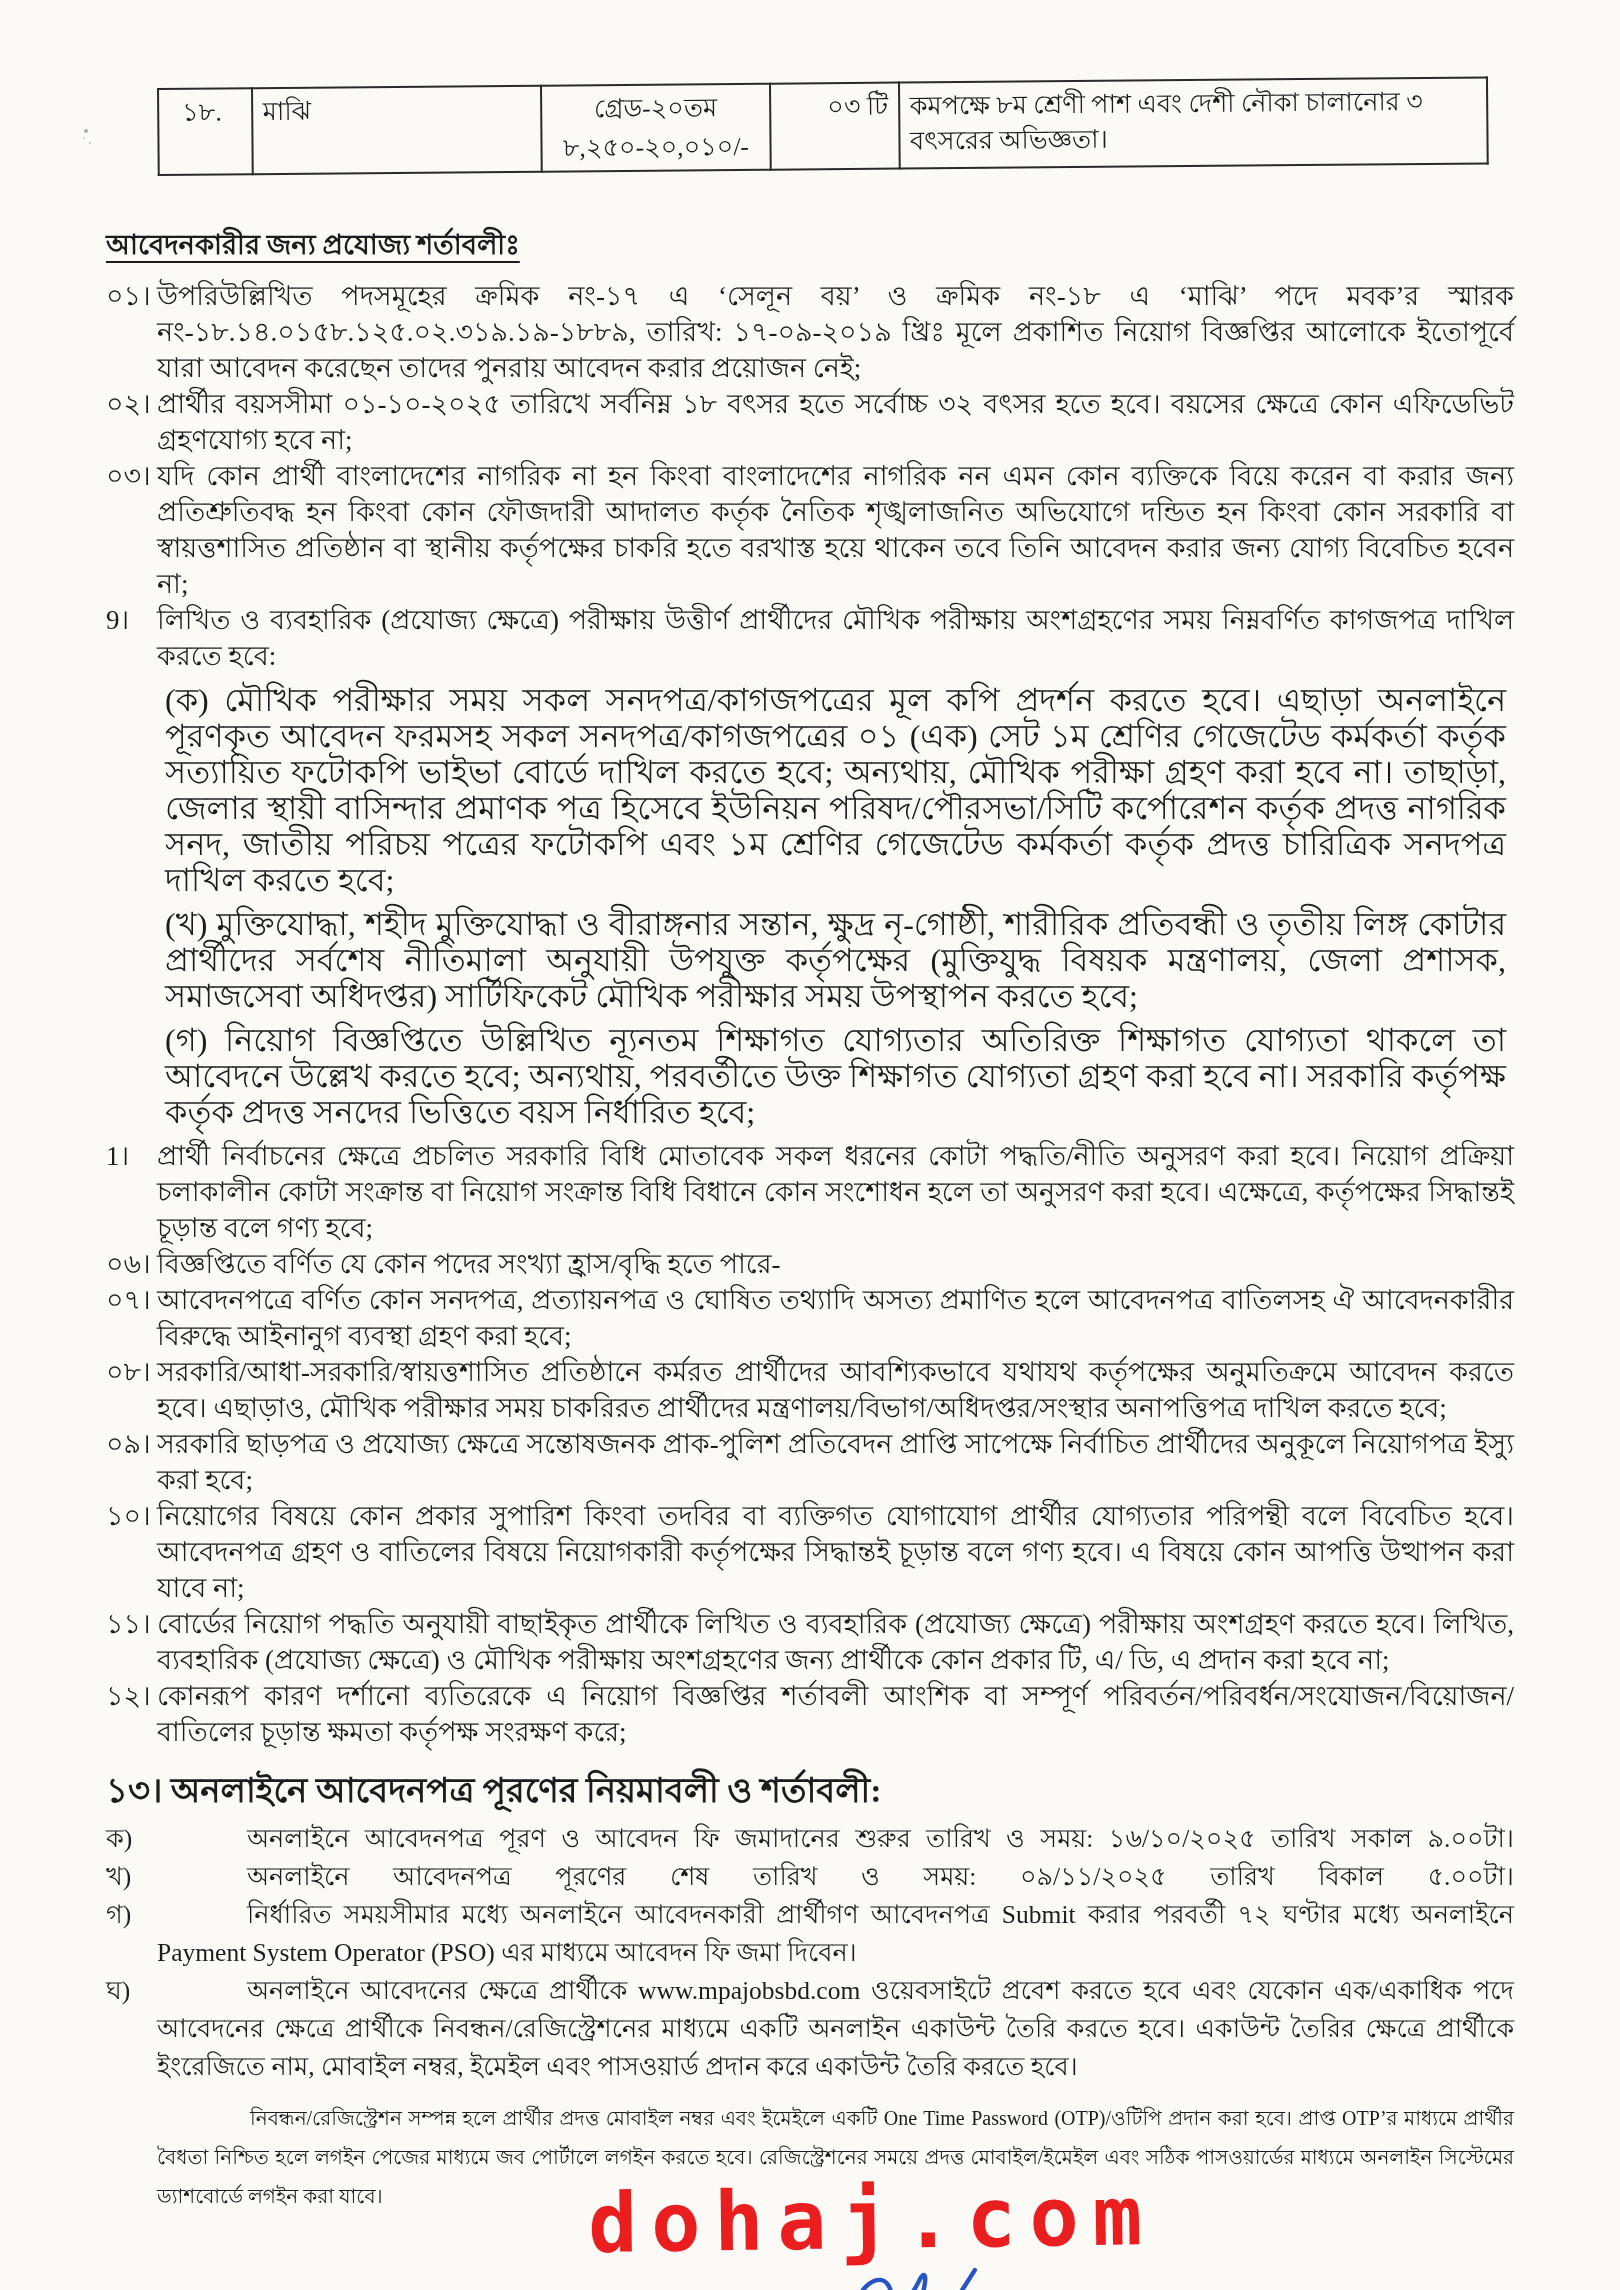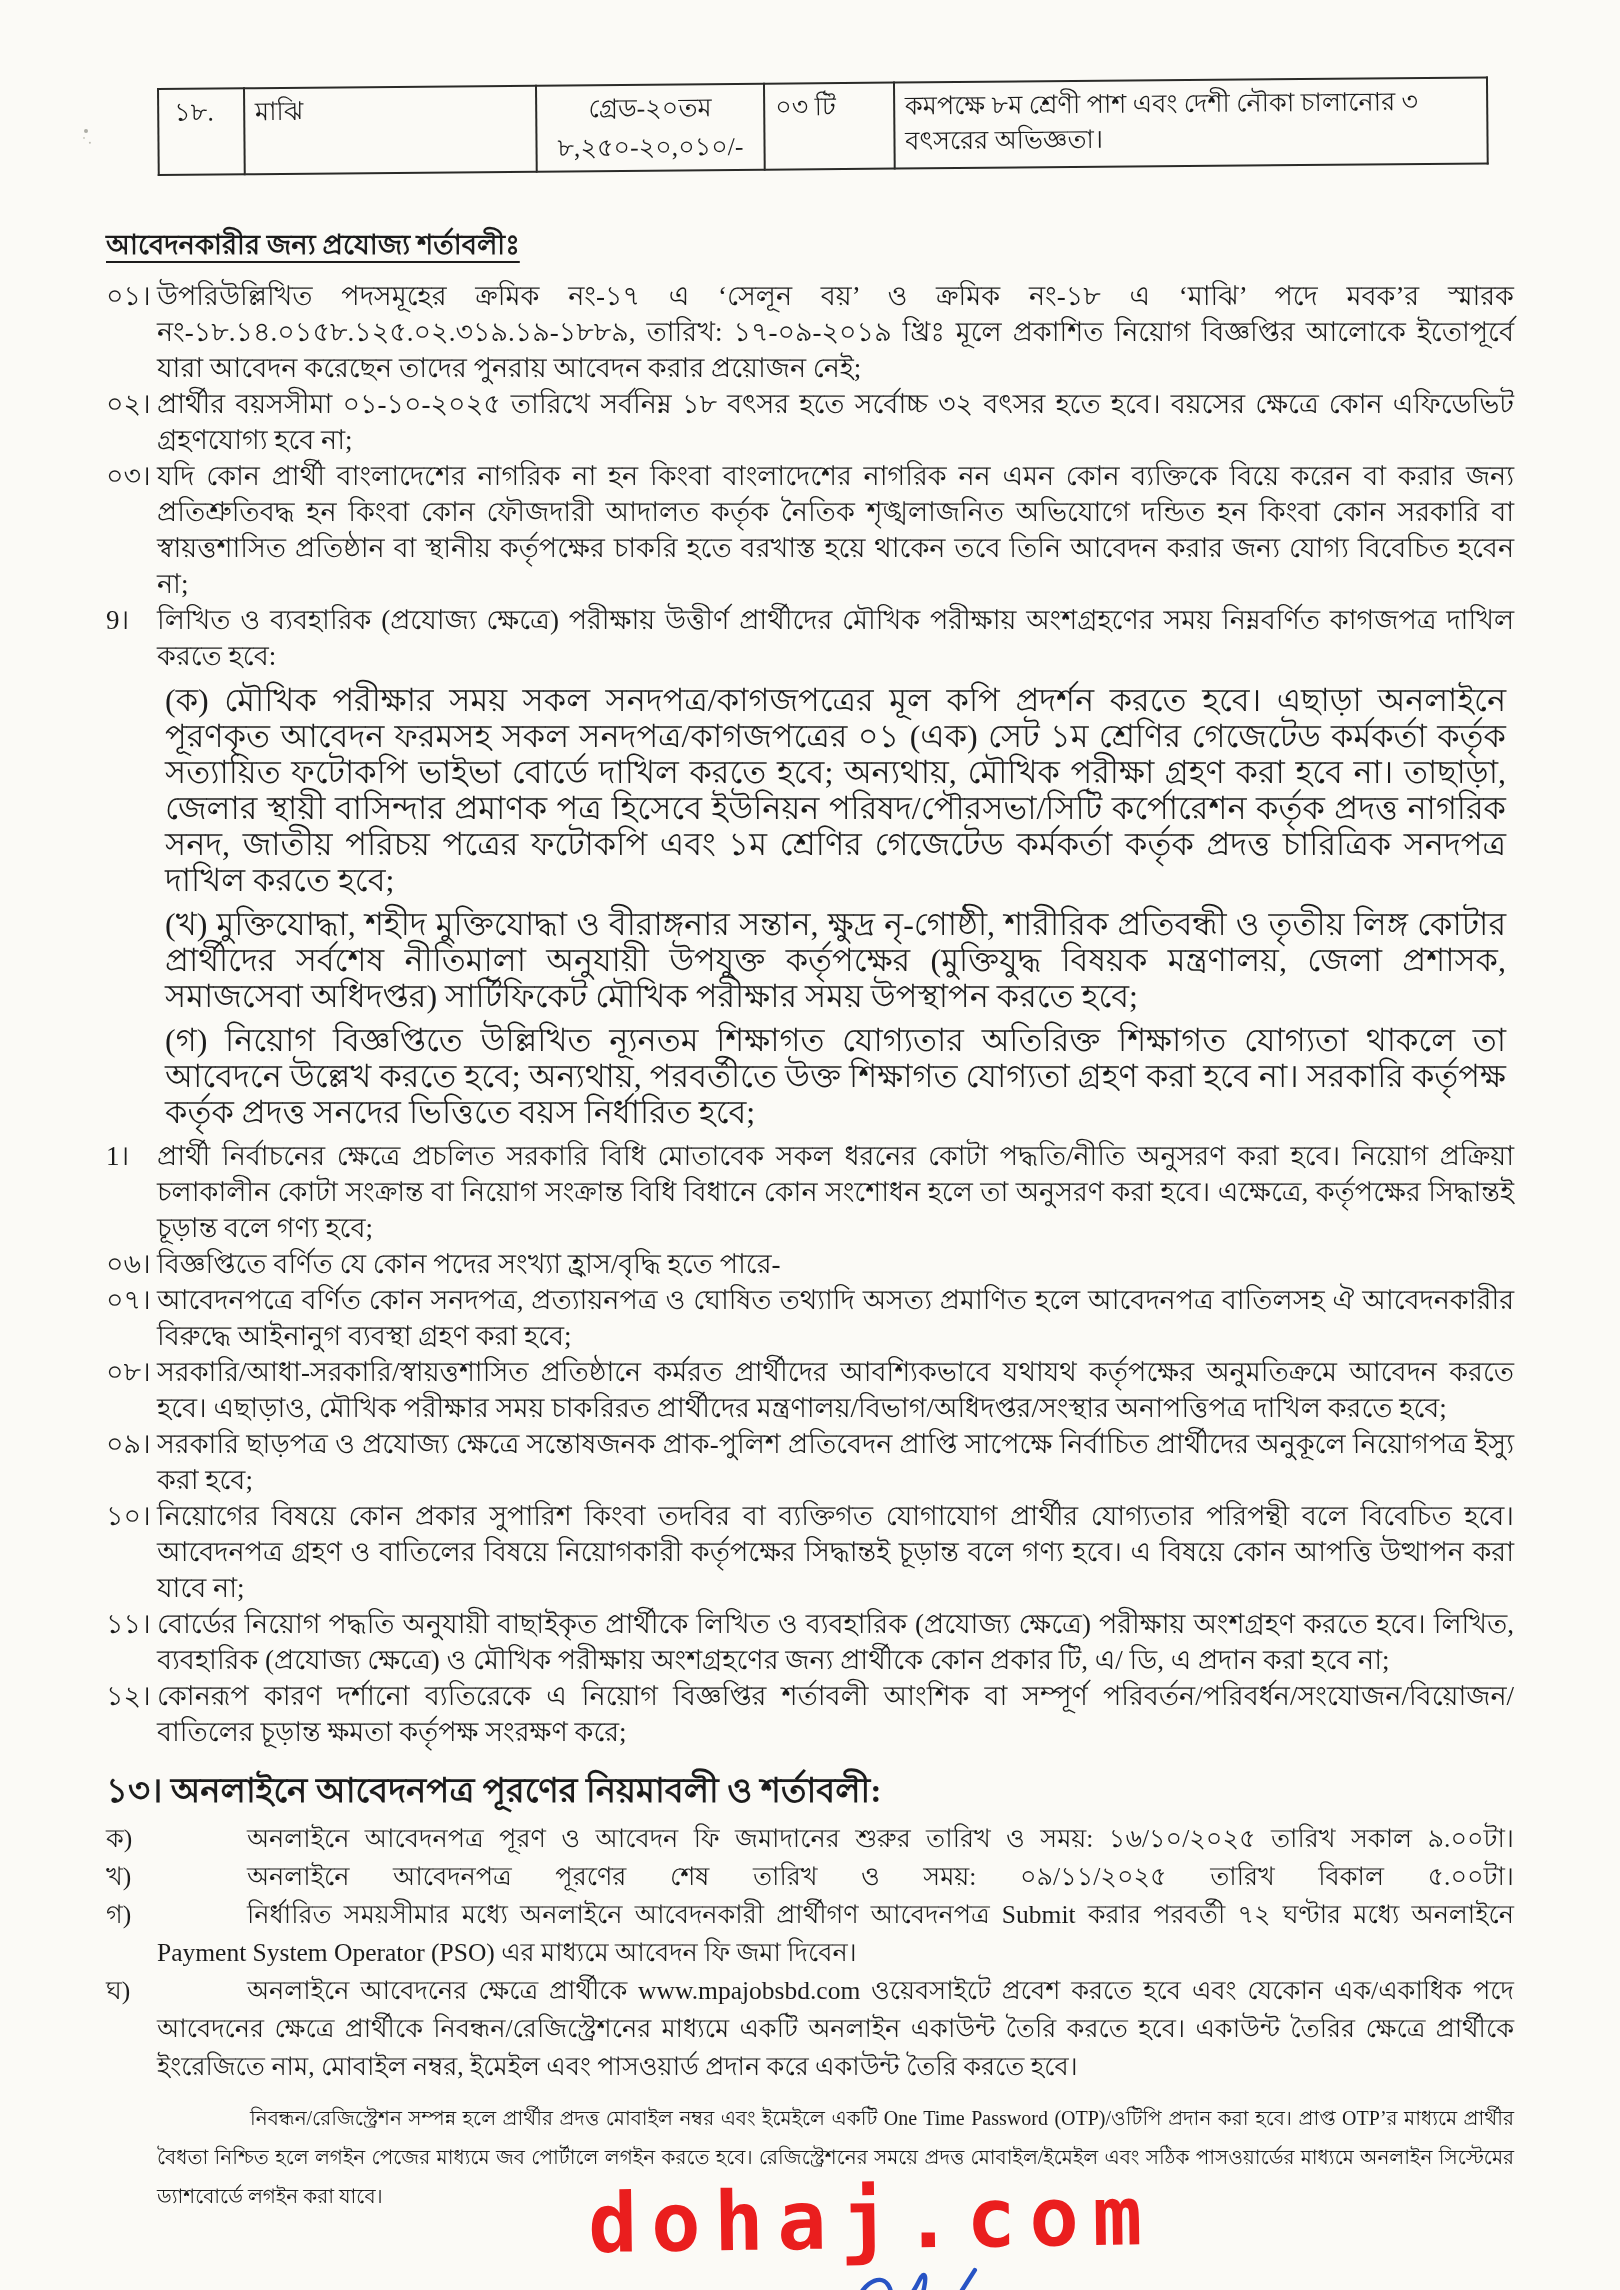--- a/index.html
+++ b/index.html
@@ -26,26 +26,26 @@
     transform-origin:left top;
   }
   .job-table td{
     border:2px solid #2a2a28;
     vertical-align:top;
     padding:4.9px 9.8px;
     font-size:25.5px;
     line-height:35px;
   }
   .job-table tr{height:80px;}
-  td.c-serial{width:62px;text-align:left;padding-left:15px;}
+  td.c-serial{width:62px;text-align:left;padding-left:23px;}
   td.c-post{width:302px;}
   td.c-grade{width:210px;text-align:center;}
   td.c-grade .grade-line{display:block;}
   td.c-grade .grade-line + .grade-line{margin-top:3.9px;}
-  td.c-count{width:119px;text-align:left;}
+  td.c-count{width:119px;text-align:right;}
   td.c-qual{width:638px;}
   
   .conditions-heading{
     margin:51px 0 15.7px 0;
     font-size:27.4px;
     font-weight:bold;
     text-decoration:underline;
     text-underline-offset:6.9px;
     line-height:36px;
   }

